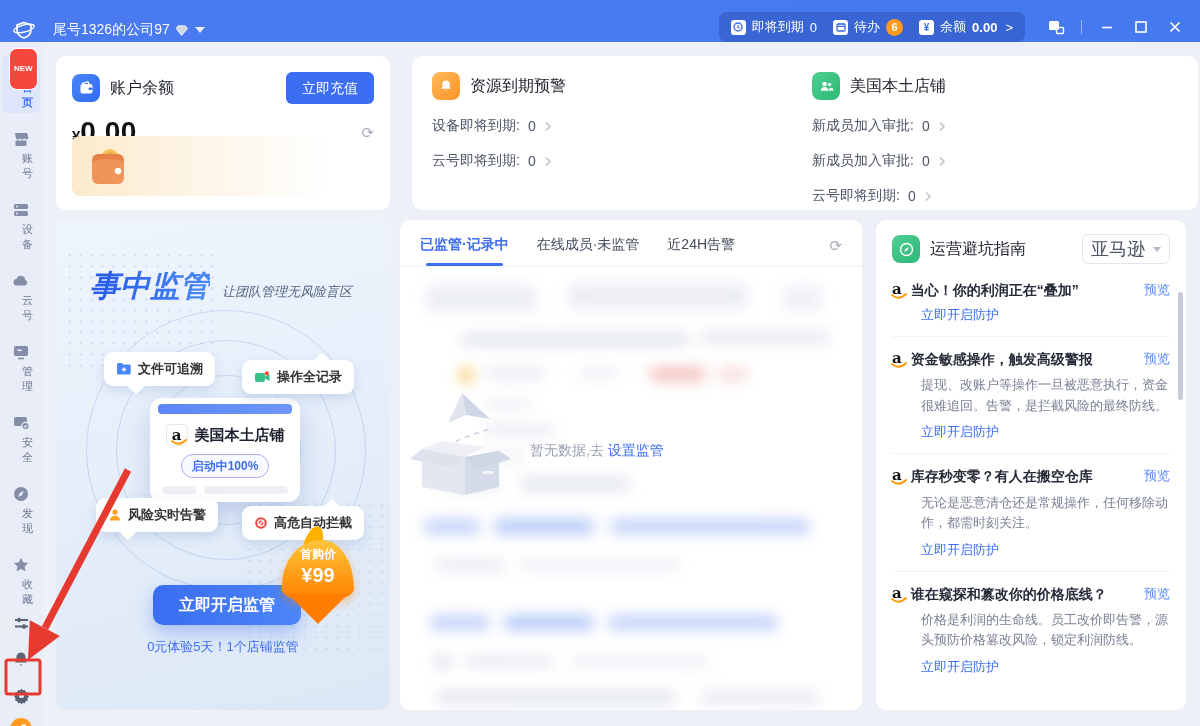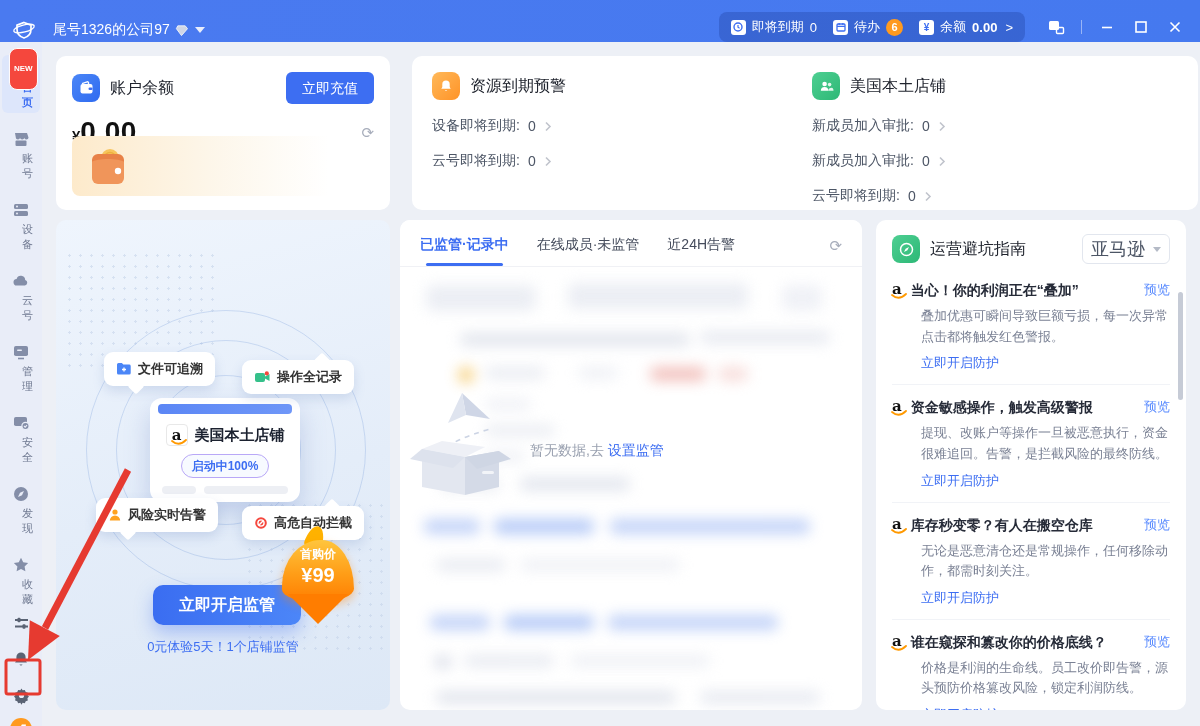--- a/index.html
+++ b/index.html
@@ -400,20 +400,24 @@
           </span>
       </div>
     </div>
   </div>
 
   <div class="card promo-card">
     <div class="ripple" style="left:60px; top:120px; width:220px; height:220px;"></div>
     <div class="ripple" style="left:30px; top:90px; width:280px; height:280px;"></div>
     <div class="ripple" style="left:95px; top:155px; width:150px; height:150px;"></div>
 
+    <div class="promo-title-row">
+      <span class="promo-title">事中监管</span>
+      <span class="promo-sub">让团队管理无风险盲区</span>
+    </div>
 
     <div class="tag" style="left:48px; top:132px;">
       <svg width="16" height="14" viewBox="0 0 16 14">
           <path d="M1 2.5A1.5 1.5 0 012.5 1h3.4l1.4 1.6h5.9A1.5 1.5 0 0114.7 4v7a1.5 1.5 0 01-1.5 1.5H2.5A1.5 1.5 0 011 11z" fill="#4b86f7"></path>
           <path d="M8 5.5v4M6 7.5h4" stroke="#fff" stroke-width="1.3"></path>
         </svg>
       <span>文件可追溯</span>
     </div>
     <div class="tag flip" style="left:186px; top:140px;">
       <svg width="17" height="13" viewBox="0 0 17 13">
@@ -545,21 +549,20 @@
 
     <div class="guide-list">
       <div class="g-item">
         <div class="g-title-row">
           <span class="g-amz amz">a<svg width="18" height="8" viewBox="0 0 18 8">
                 <path d="M2 2q7 6 14-1" stroke="#ff9900" stroke-width="1.8" fill="none" stroke-linecap="round"></path>
               </svg></span>
           <span class="g-title">当心！你的利润正在“叠加”</span>
           <span class="g-preview">预览</span>
         </div>
-        <div class="g-body">叠加优惠可瞬间导致巨额亏损，每一次异常点击都将触发红色警报。</div>
         <div class="g-action">立即开启防护</div>
       </div>
       <div class="g-item">
         <div class="g-title-row">
           <span class="g-amz amz">a<svg width="18" height="8" viewBox="0 0 18 8">
                 <path d="M2 2q7 6 14-1" stroke="#ff9900" stroke-width="1.8" fill="none" stroke-linecap="round"></path>
               </svg></span>
           <span class="g-title">资金敏感操作，触发高级警报</span>
           <span class="g-preview">预览</span>
         </div>

